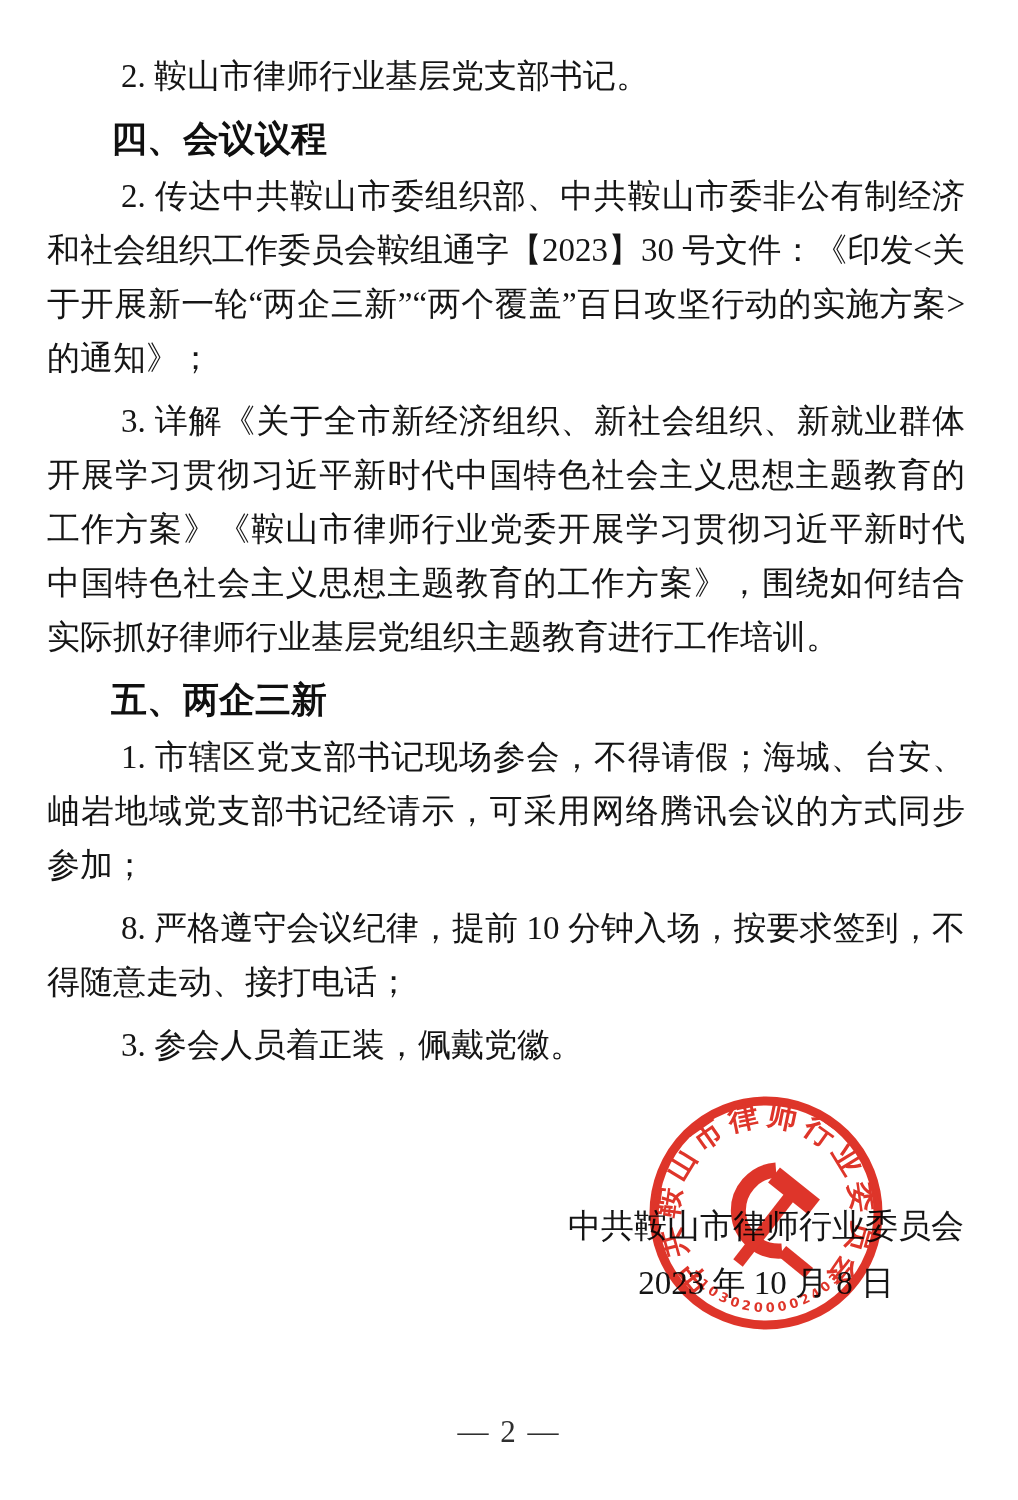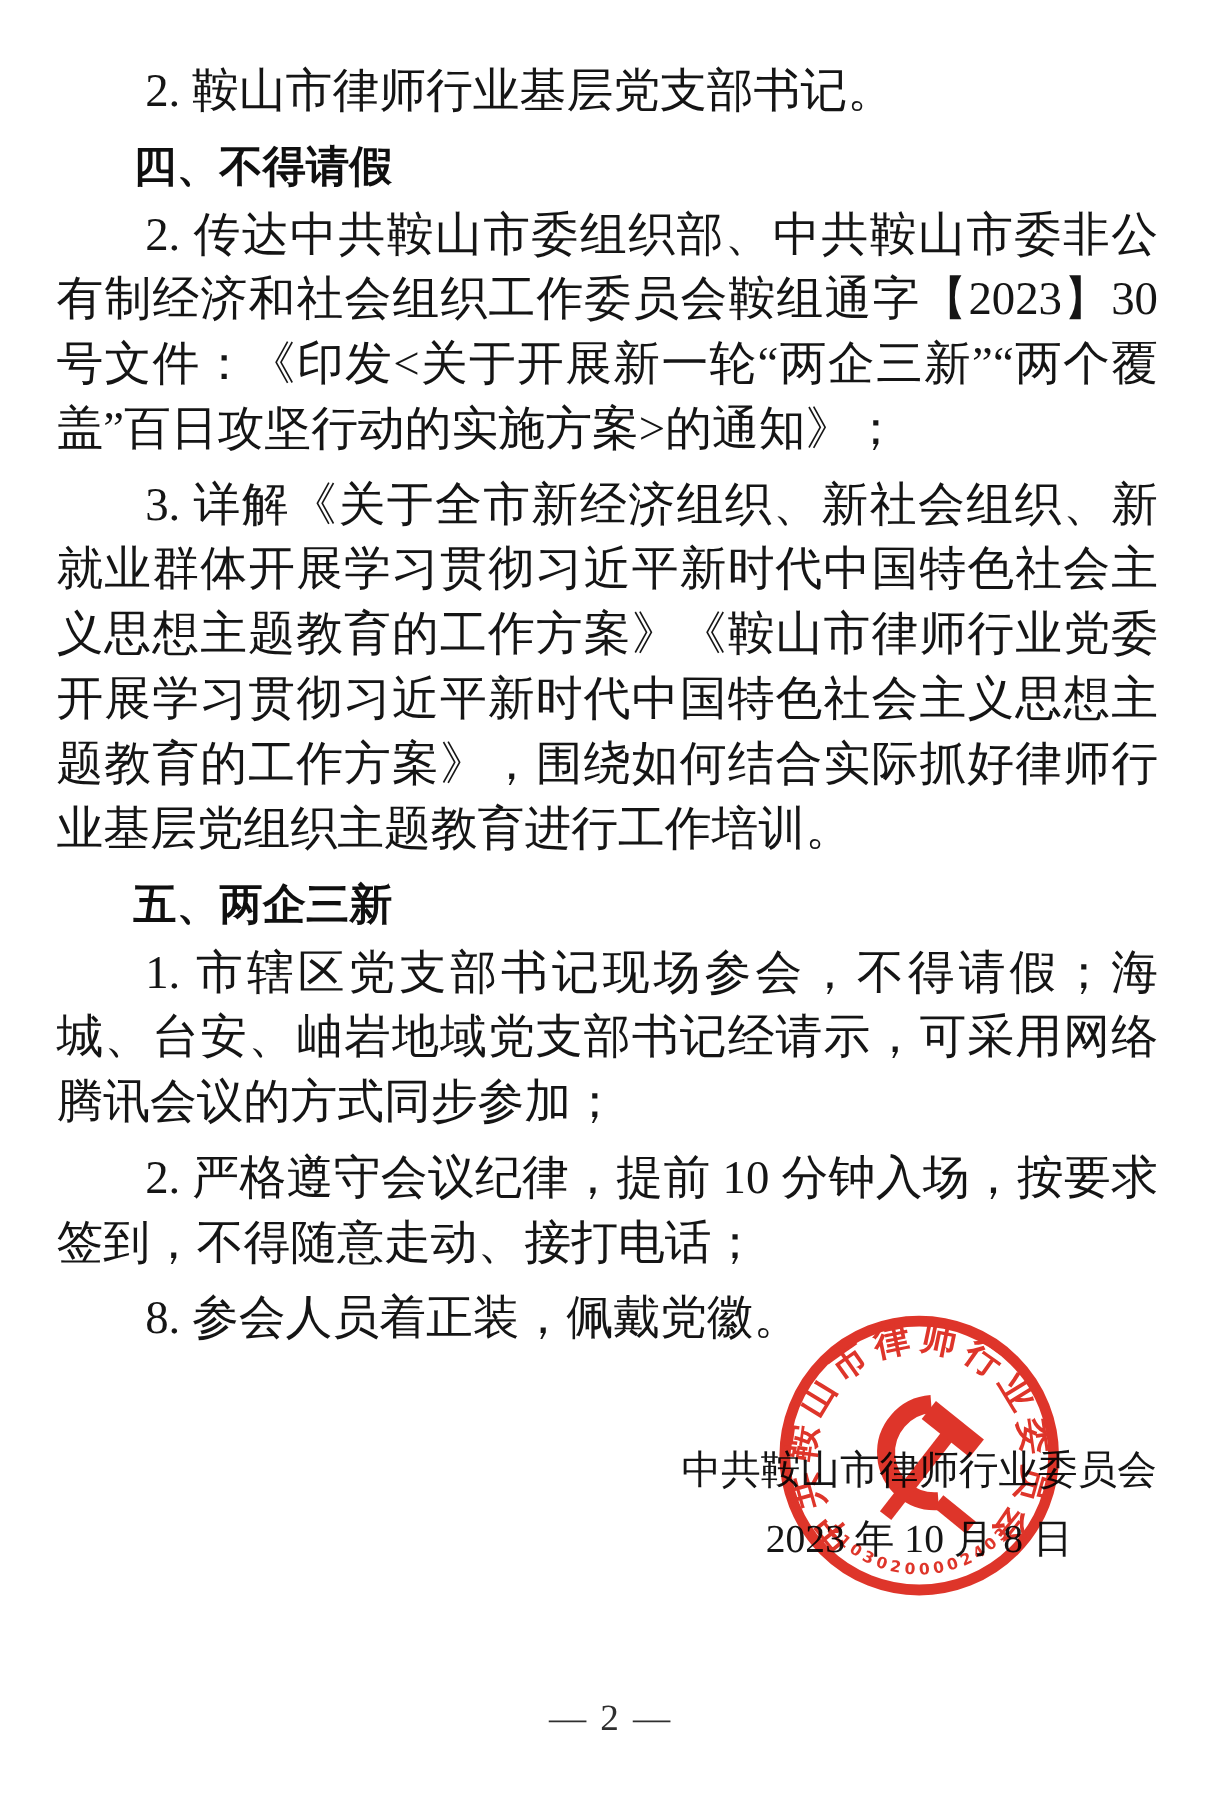--- a/index.html
+++ b/index.html
@@ -15,21 +15,21 @@
     color: var(--ink);
   }
   .content {
     position: absolute;
     left: 47px;
     top: 49px;
     width: 918px;
   }
   p.body {
     margin: 0 0 9px 0;
-    font-size: 39px;
+    font-size: 33px;
     line-height: 54px;
     text-align: justify;
     text-indent: 74px;
     color: var(--ink);
     font-family: "Liberation Serif", "DejaVu Serif", serif;
   }
   h2.sec {
     margin: 0 0 3px 0;
     font-size: 36px;
     line-height: 54px;
@@ -94,30 +94,30 @@
   }
 </style>
 </head>
 <body>
 
 <div class="page">
 
   <div class="content">
     <p class="body">2. 鞍山市律师行业基层党支部书记。</p>
 
-    <h2 class="sec">四、不得请假</h2>
+    <h2 class="sec">四、会议议程</h2>
 
     <p class="body">2. 传达中共鞍山市委组织部、中共鞍山市委非公有制经济和社会组织工作委员会鞍组通字【2023】30 号文件：《印发&lt;关于开展新一轮“两企三新”“两个覆盖”百日攻坚行动的实施方案&gt;的通知》；</p>
     <p class="body">3. 详解《关于全市新经济组织、新社会组织、新就业群体开展学习贯彻习近平新时代中国特色社会主义思想主题教育的工作方案》《鞍山市律师行业党委开展学习贯彻习近平新时代中国特色社会主义思想主题教育的工作方案》，围绕如何结合实际抓好律师行业基层党组织主题教育进行工作培训。</p>
 
     <h2 class="sec">五、两企三新</h2>
 
     <p class="body">1. 市辖区党支部书记现场参会，不得请假；海城、台安、岫岩地域党支部书记经请示，可采用网络腾讯会议的方式同步参加；</p>
-    <p class="body">2. 严格遵守会议纪律，提前 10 分钟入场，按要求签到，不得随意走动、接打电话；</p>
-    <p class="body">8. 参会人员着正装，佩戴党徽。</p>
+    <p class="body">8. 严格遵守会议纪律，提前 10 分钟入场，按要求签到，不得随意走动、接打电话；</p>
+    <p class="body">3. 参会人员着正装，佩戴党徽。</p>
   </div>
 
   <div class="sign">
     <div class="sign-org">中共鞍山市律师行业委员会</div>
     <div class="sign-date">2023 年 10 月 8 日</div>
   </div>
 
   <svg class="seal" viewBox="0 0 280 280" aria-hidden="true">
     <circle cx="140" cy="140" r="112" fill="none" style="stroke: var(--seal-red); stroke-width: 9;"></circle>
 

